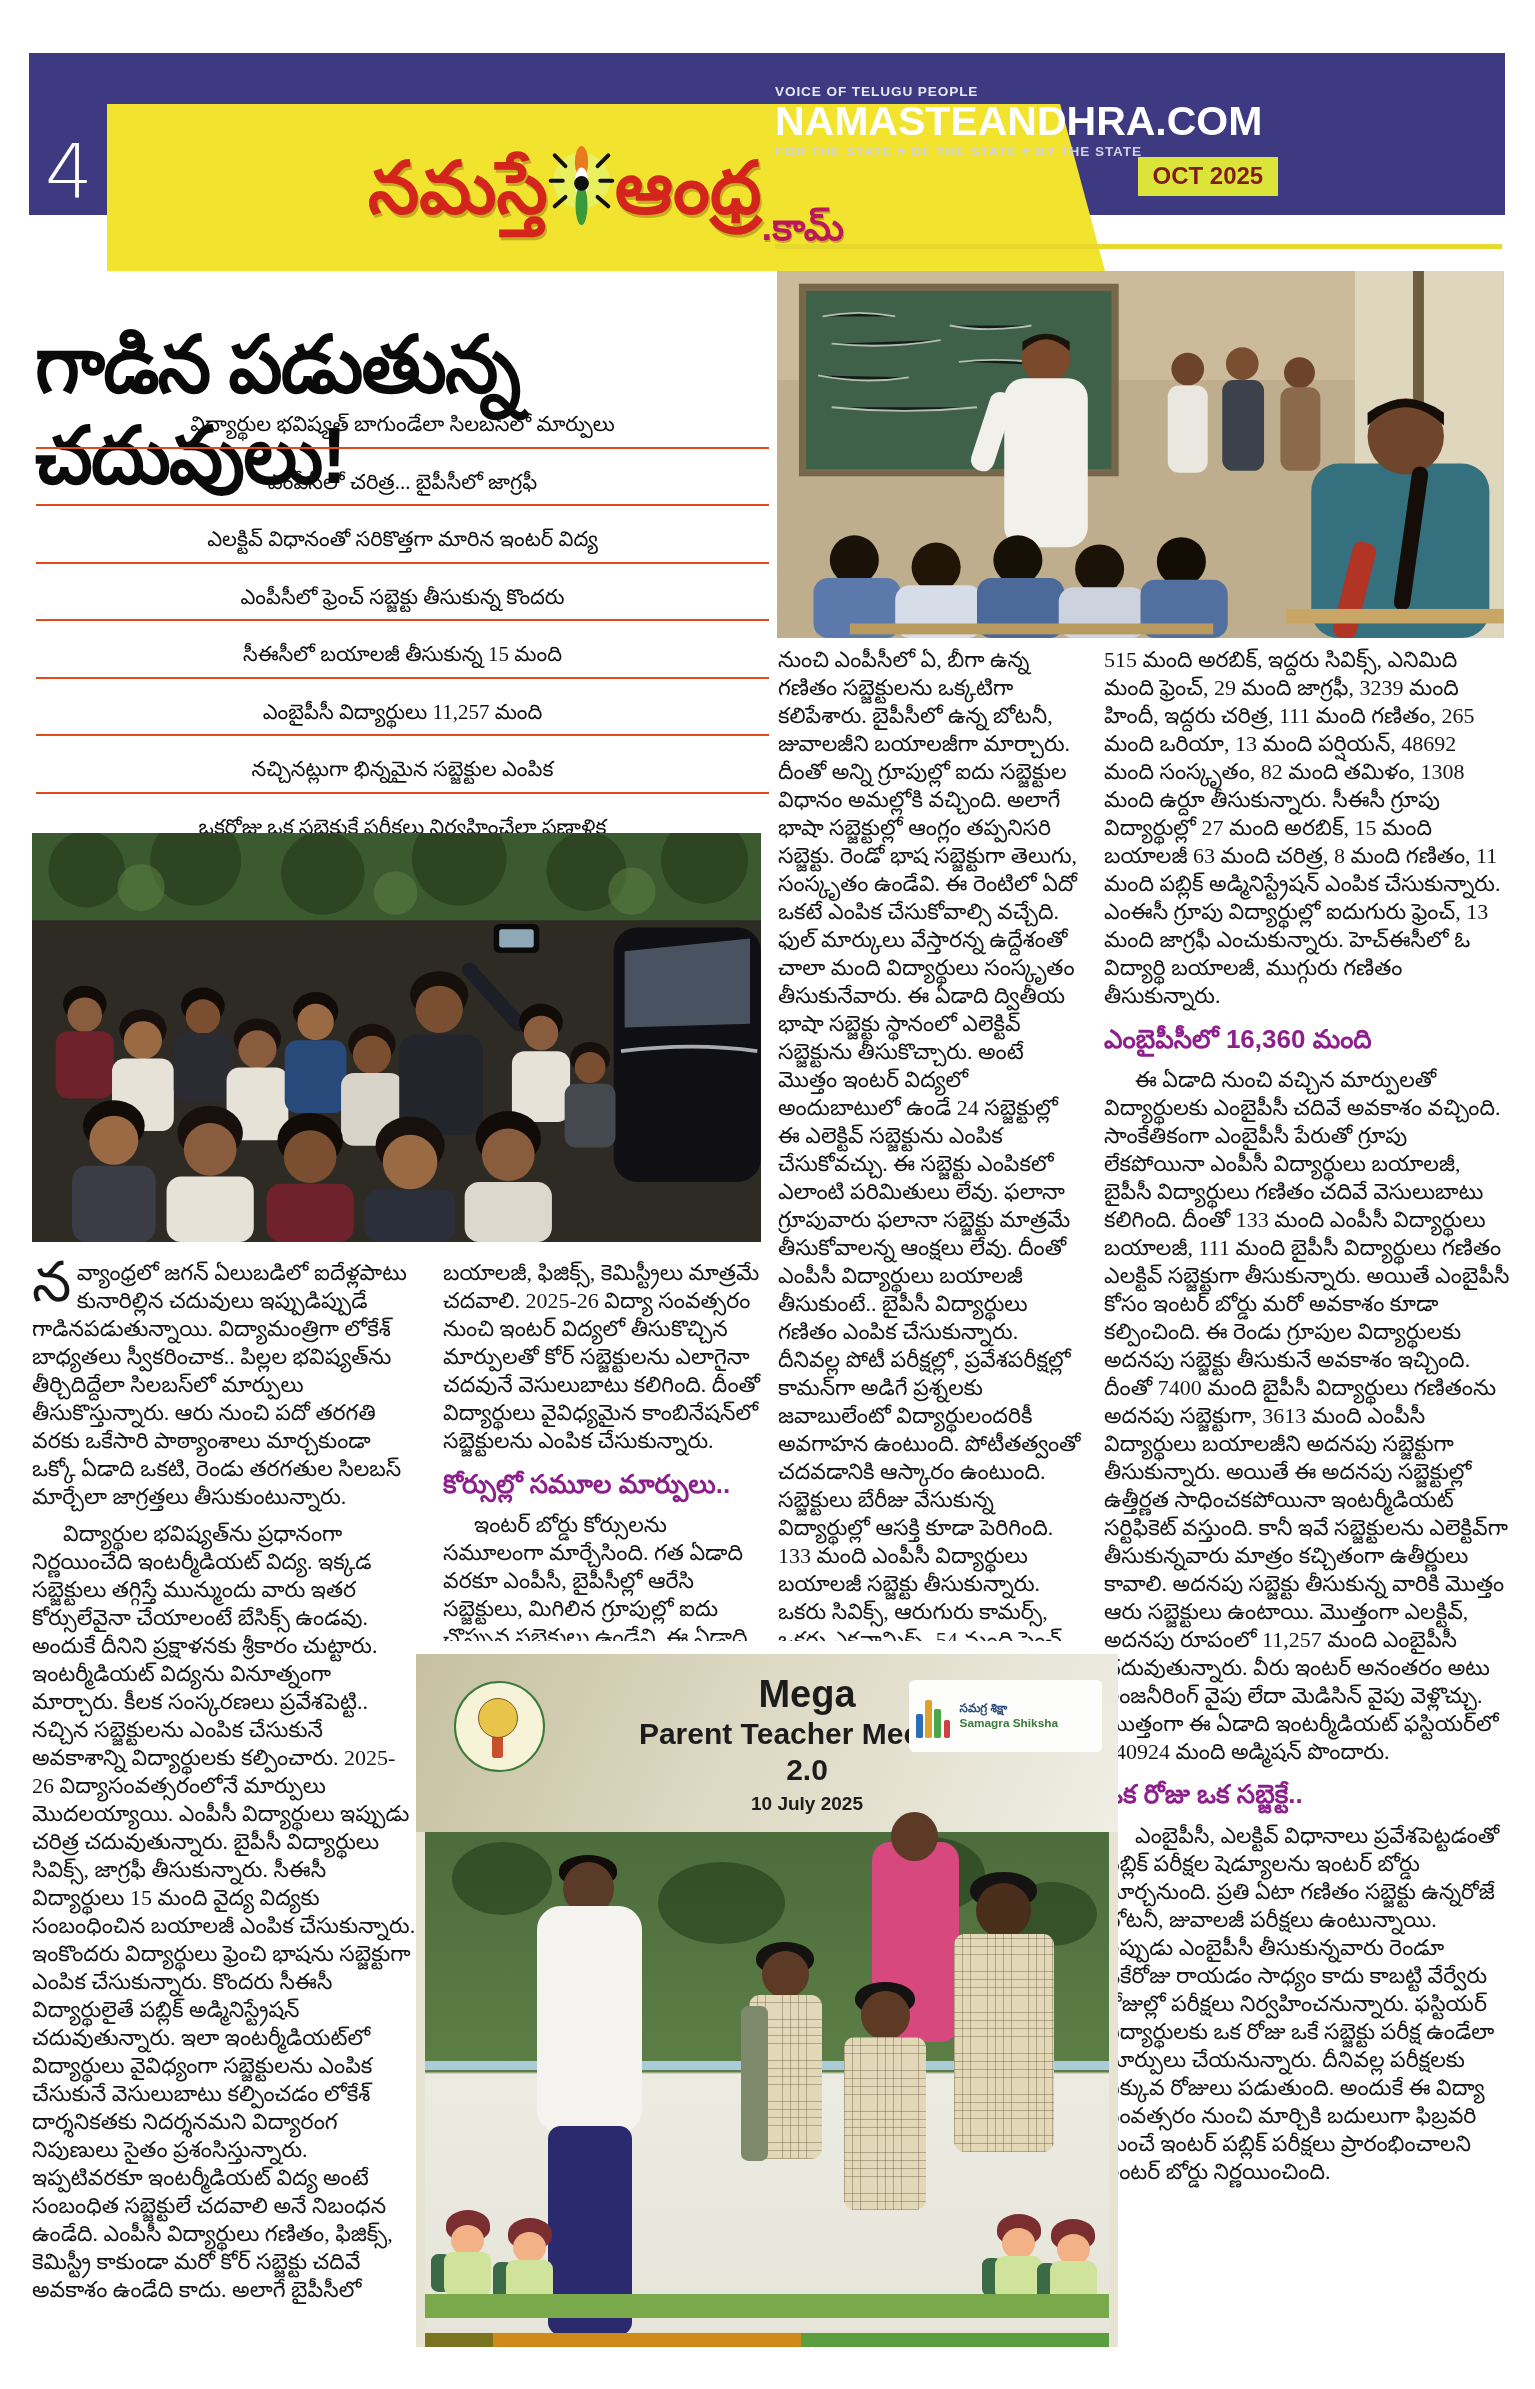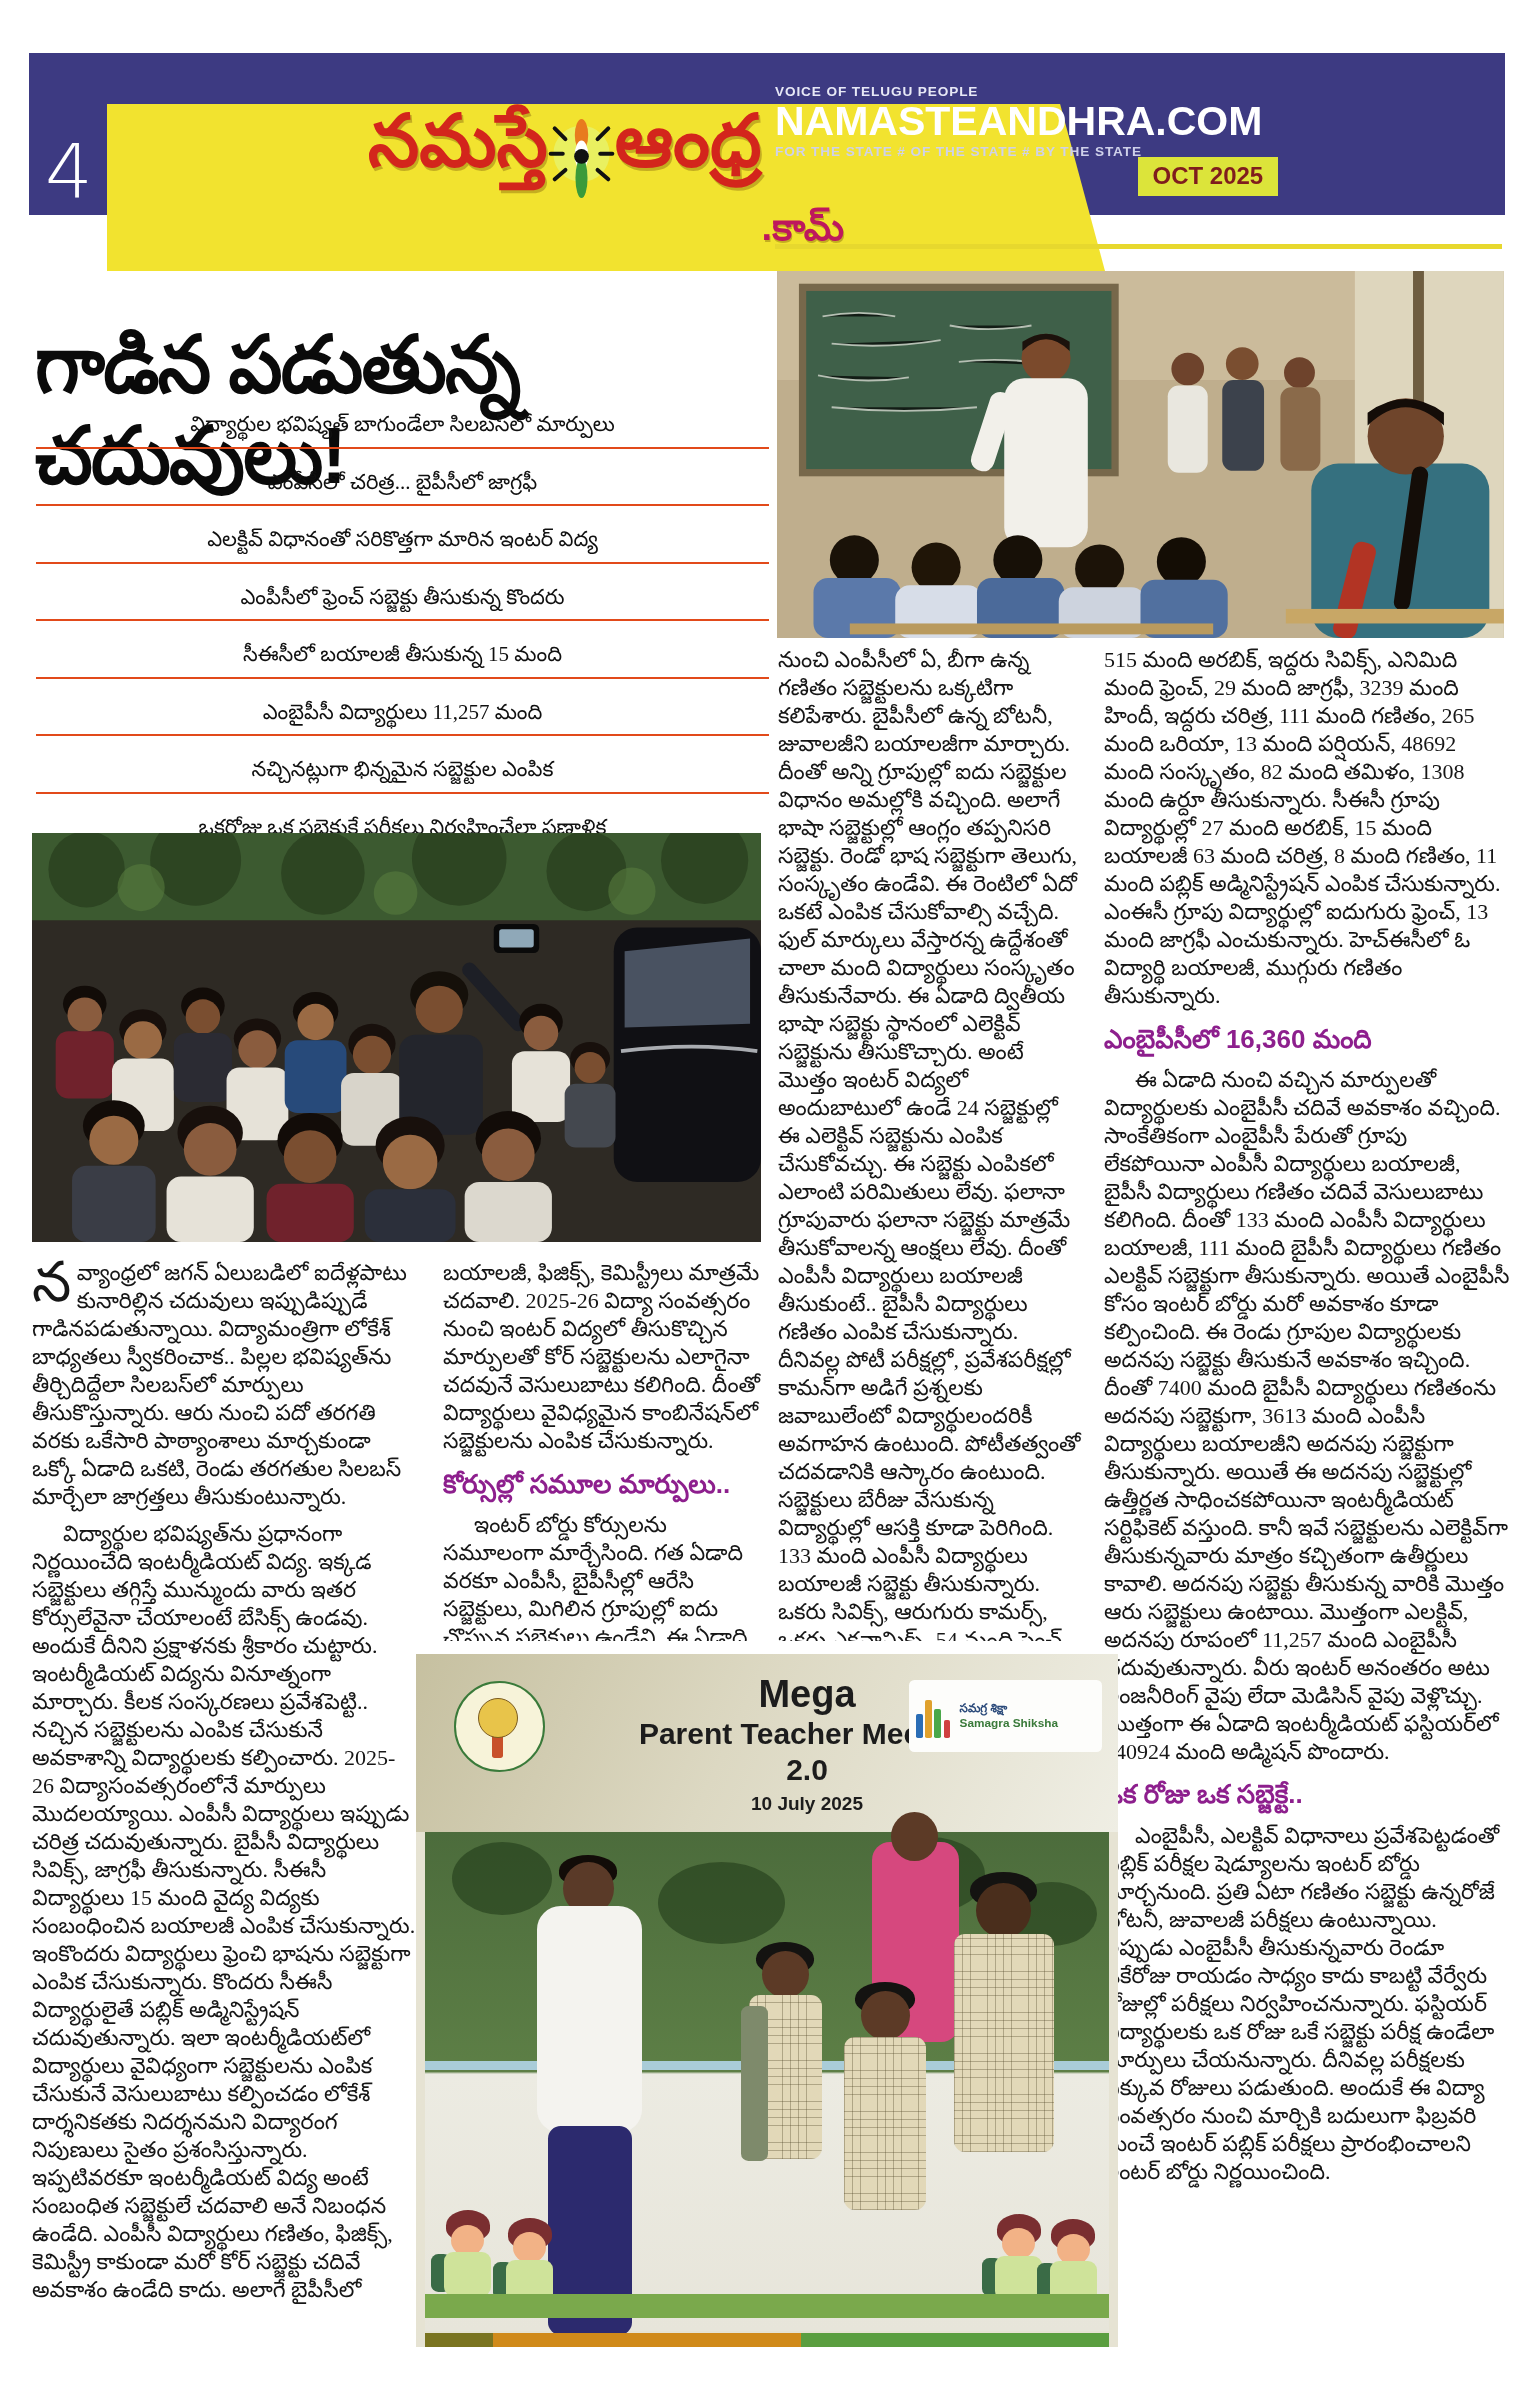--- a/index.html
+++ b/index.html
@@ -4,21 +4,21 @@
 <style>
   html,body{margin:0;padding:0;background:#ffffff;}
   .page{position:relative;width:1536px;height:2389px;background:#fff;overflow:hidden;
         font-family:"Liberation Serif","DejaVu Serif",serif;color:#151515;}
 
   
   .band{position:absolute;left:29px;top:53px;width:1476px;height:162px;background:#3d3a82;}
   .pagenum{position:absolute;left:45px;top:135px;font-family:"DejaVu Sans",sans-serif;
            font-size:75px;font-weight:300;color:#ffffff;line-height:1;}
   .banner{position:absolute;left:107px;top:104px;width:998px;height:167px;background:#f2e32f;
-          clip-path:polygon(0 0,95.5% 0,100% 100%,0 100%);display:flex;
+          clip-path:polygon(0 0,95.5% 0,100% 100%,0 100%);display:flex;align-items:center;
           justify-content:center;gap:0;}
   .logo-word{font-family:"Liberation Sans",sans-serif;font-weight:800;color:#d3251c;
              font-size:73px;line-height:1;text-shadow:1.8px 2.7px 0 rgba(90,50,0,.30);}
   .logo-domain{font-family:"Liberation Sans",sans-serif;font-weight:800;color:#be185d;
              font-size:38px;align-self:flex-end;margin-bottom:12.7px;text-shadow:0.9px 1.8px 0 rgba(90,50,0,.30);}
   .hdr-right{position:absolute;left:775px;top:84px;width:509px;color:#fff;
              font-family:"Liberation Sans",sans-serif;}
   .hdr-tag{font-size:13.6px;font-weight:700;letter-spacing:0.9px;color:#e7e8f6;}
   .hdr-site{font-size:41px;font-weight:800;letter-spacing:0;line-height:1.1;color:#ffffff;}
   .hdr-tag2{font-size:13.6px;font-weight:700;letter-spacing:0.9px;color:#cfd1ea;}

